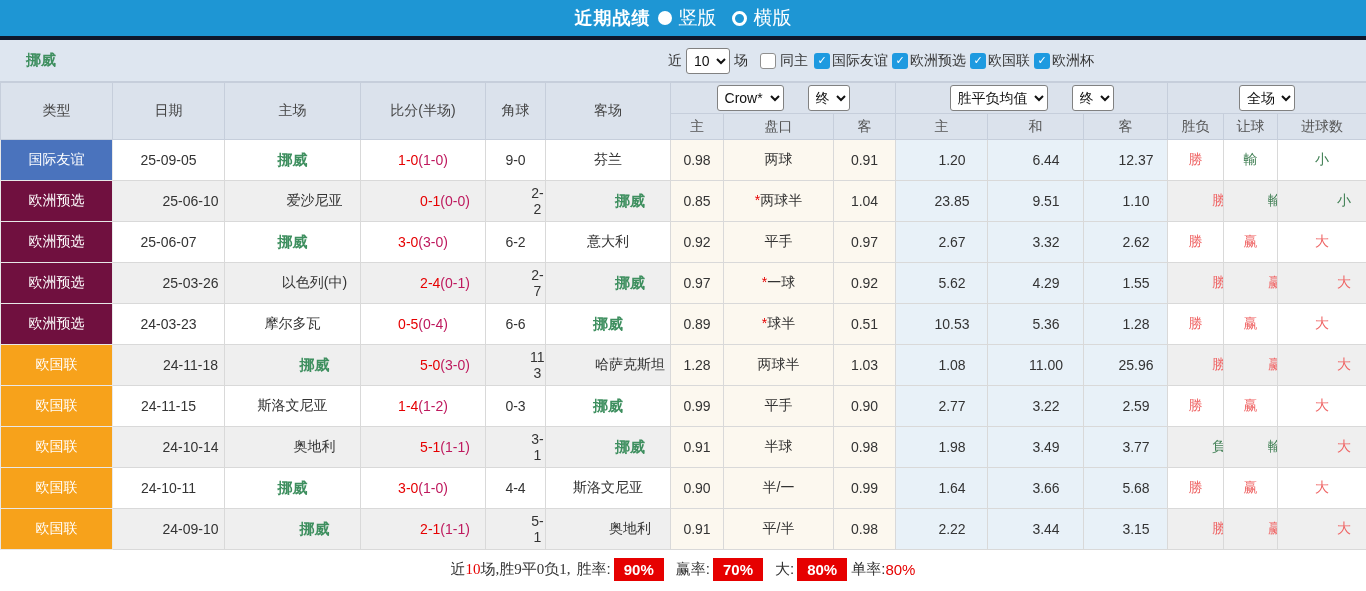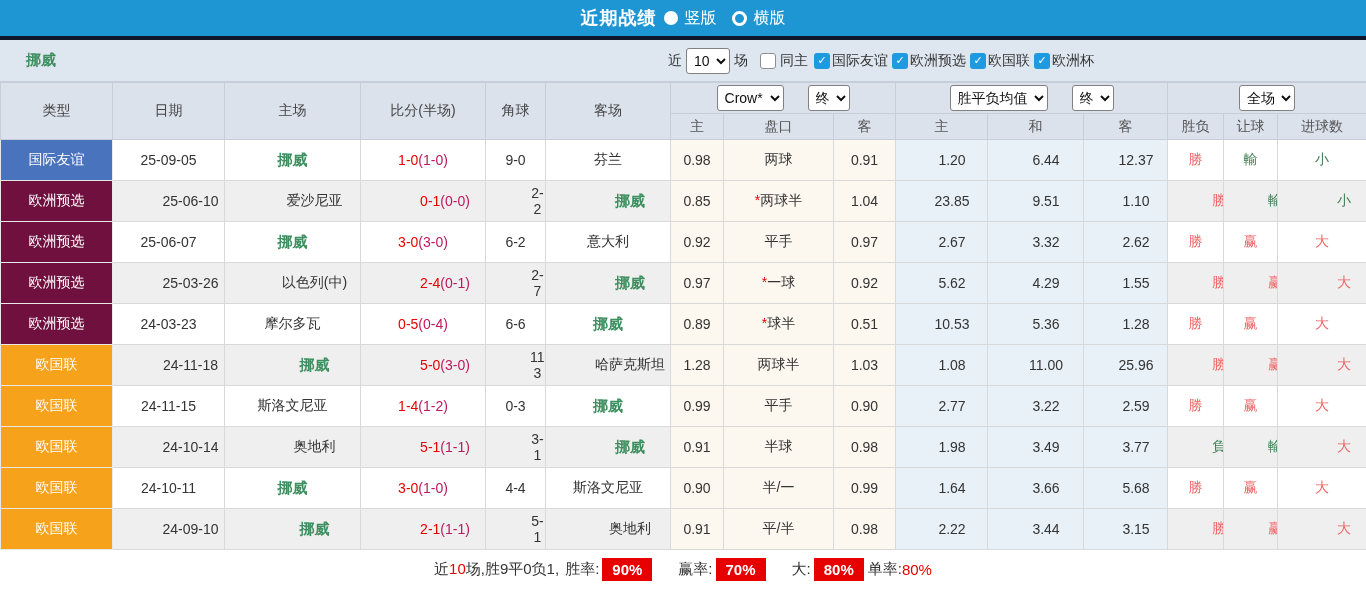--- a/index.html
+++ b/index.html
@@ -10,21 +10,21 @@
     --c-topbar:#1e96d4; --c-red:#e60000; --c-team-green:#3e8f5f;
     --c-res-red:#ef6666; --c-res-green:#3e7e52;
   }
   
   .titlebar{ height:40px; background:var(--c-topbar); display:flex;
     align-items:center; justify-content:center; gap:7px; color:#fff;
     border-bottom:4px solid #0f172a; }
   .title{ font-size:18px; font-weight:bold; letter-spacing:1px; }
   .radio-filled{ width:14px; height:14px; border-radius:50%; background:#fff; display:inline-block; }
   .radio-ring{ width:15px; height:15px; border-radius:50%; border:3px solid #fff; background:transparent; display:inline-block; margin-left:8px; }
-  .radio-label{ font-size:16px; cursor:pointer; }
+  .radio-label{ font-size:19px; cursor:pointer; }
   
   .filterbar{ height:42px; background:#dee6f0; display:flex; align-items:center;
     padding:0 26px; border-bottom:1px solid #c6cedb; font-size:14px; color:#333; }
   .team{ font-size:15px; font-weight:bold; color:#222; }
   .filters{ margin-left:auto; margin-right:244px; display:flex; align-items:center; gap:4px; }
   select{ height:26px; font-size:14px; font-family:inherit; background:#fff;
     border:1px solid #818181; border-radius:3px; padding:1px 3px; color:#111; }
   .cb{ width:16px; height:16px; border-radius:3px; display:inline-flex;
     align-items:center; justify-content:center; font-size:11px; font-weight:bold;
     cursor:pointer; flex:0 0 auto; }
@@ -52,24 +52,24 @@
   td.team, span.team{ color:var(--c-team-green); }
   .ft{ color:var(--c-red); }
   .ht{ color:#be185d; }
   .star{ color:var(--c-red); }
   td.res{ font-size:14px; }
   .res-red{ color:var(--c-res-red); }
   .res-green{ color:var(--c-res-green); }
   
   .summary{ height:38px; display:flex; align-items:center; justify-content:center;
     font-size:15px; color:#333; background:#fff; }
-  .sum-prefix{ margin-right:6px; }
+  .sum-prefix{ margin-right:6px;font-family:Liberation Serif, serif; }
   .red-text{ color:var(--c-red); }
   .pct-box{ background:var(--c-red); color:#fff; font-weight:bold;
-    padding:3px 10px; margin:0 26px 0 3px; }
+    padding:3px 10px; margin:0 12px 0 3px; }
   .pct-box.last{ margin-right:4px; }
 </style>
 </head>
 <body>
 
 <div class="titlebar">
   <span class="title">近期战绩</span>
   <span class="radio-filled"></span>
   <span class="radio-label">竖版</span>
   <span class="radio-ring"></span>

